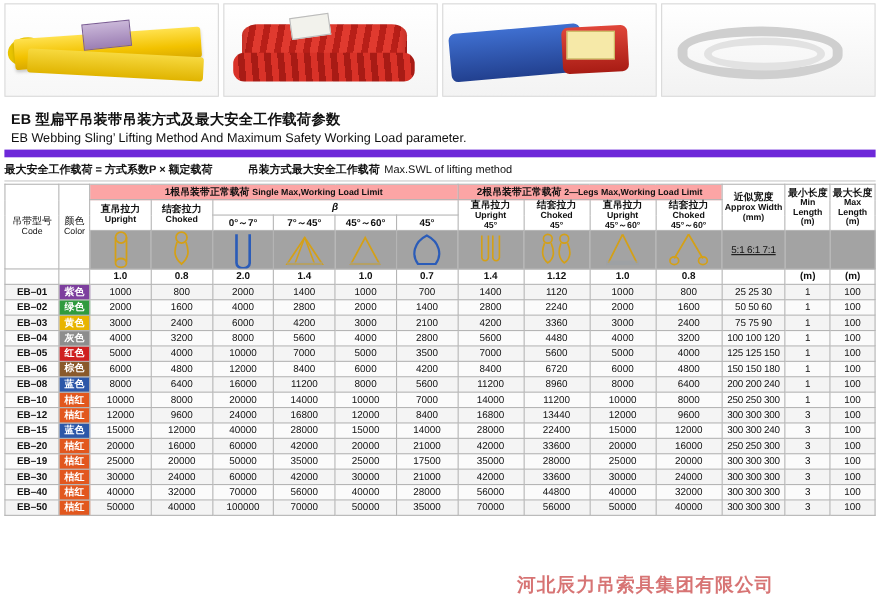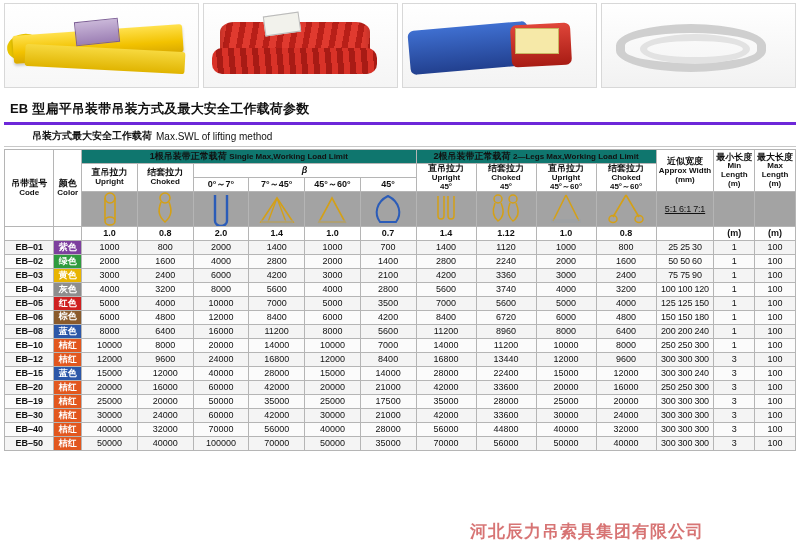--- a/index.html
+++ b/index.html
@@ -119,21 +119,21 @@
     position: absolute; left: 38px; top: 30px;
     width: 110px; height: 30px;
     border: 7px solid #e2e2e2;
     border-radius: 50%;
   }
 
   
   .title-block {
     margin: 4px 4px 0 4px;
     padding: 6px 4px 4px 6px;
-    border-bottom: 3px solid #6d28d9;
+    border-bottom: 7px solid #6d28d9;
   }
   .title-cn {
     font-size: 13px; font-weight: bold; color: #111;
     letter-spacing: .2px;
   }
   .title-en {
     font-size: 11.5px; color: #111; margin-top: 2px;
   }
 
   
@@ -160,23 +160,23 @@
   }
   table.spec th, table.spec td {
     border: 1px solid #b5b5b5;
     text-align: center;
     vertical-align: middle;
     font-size: 9px;
     padding: 0;
     height: 14px;
     line-height: 1.05;
   }
-  .hdr-main { font-size: 9.5px; font-weight: bold; background: #0f766e; }
+  .hdr-main { font-size: 9.5px; font-weight: bold; background: #fca5a5; }
   .hdr-sub  { font-size: 9px; font-weight: bold; }
-  .hdr-code { font-size: 9px; font-weight: bold; line-height: 1.15; }
+  .hdr-code { font-size: 9px; font-weight: normal; line-height: 1.15; }
   .cn { font-size: 9px; }
   .en { font-size: 8px; }
   .beta { font-style: italic; font-size: 11px; font-weight: bold; }
 
   .icon-row td { height: 40px; background: #a3a3a3; text-decoration: underline; }
   .coef-row td { font-weight: bold; font-size: 9.5px; height: 15px; }
 
   tbody tr td { height: 15px; font-size: 9px; }
   tbody tr:nth-child(odd) { background: #f4f4f4; }
   tbody tr:nth-child(even) { background: #fbfbfb; }
@@ -221,23 +221,25 @@
     <div class="label"></div>
   </div>
   <div class="photo ph4">
     <div class="loop"></div>
     <div class="loop2"></div>
   </div>
 </div>
 
 <div class="title-block">
   <div class="title-cn">EB 型扁平吊装带吊装方式及最大安全工作载荷参数</div>
+  <div class="title-en">EB Webbing Sling’ Lifting Method And Maximum Safety Working Load parameter.</div>
 </div>
 
 <div class="formula-bar">
+  <span class="formula-left">最大安全工作载荷 = 方式系数P × 额定载荷</span>
   <span class="formula-right">吊装方式最大安全工作载荷</span>
   <span class="formula-light">Max.SWL of lifting method</span>
 </div>
 
 <table class="spec">
   <colgroup>
     <col style="width:46px">
       <col style="width:26px">
     <col style="width:52px">
       <col style="width:52px">
@@ -493,21 +495,21 @@
       <tr>
         <td class="code-cell">EB–04</td>
         <td class="color-cell" style="background:#8d8d8d;">灰色</td>
         <td class="num">4000</td>
         <td class="num">3200</td>
         <td class="num">8000</td>
         <td class="num">5600</td>
         <td class="num">4000</td>
         <td class="num">2800</td>
         <td class="num">5600</td>
-        <td class="num">3740</td>
+        <td class="num">4480</td>
         <td class="num">4000</td>
         <td class="num">3200</td>
         <td class="width-cell">100 100 120</td>
         <td class="num">1</td>
         <td class="num">100</td>
       </tr>
       <tr>
         <td class="code-cell">EB–05</td>
         <td class="color-cell" style="background:#cf2020;font-family:Liberation Serif, serif;">红色</td>
         <td class="num">5000</td>

